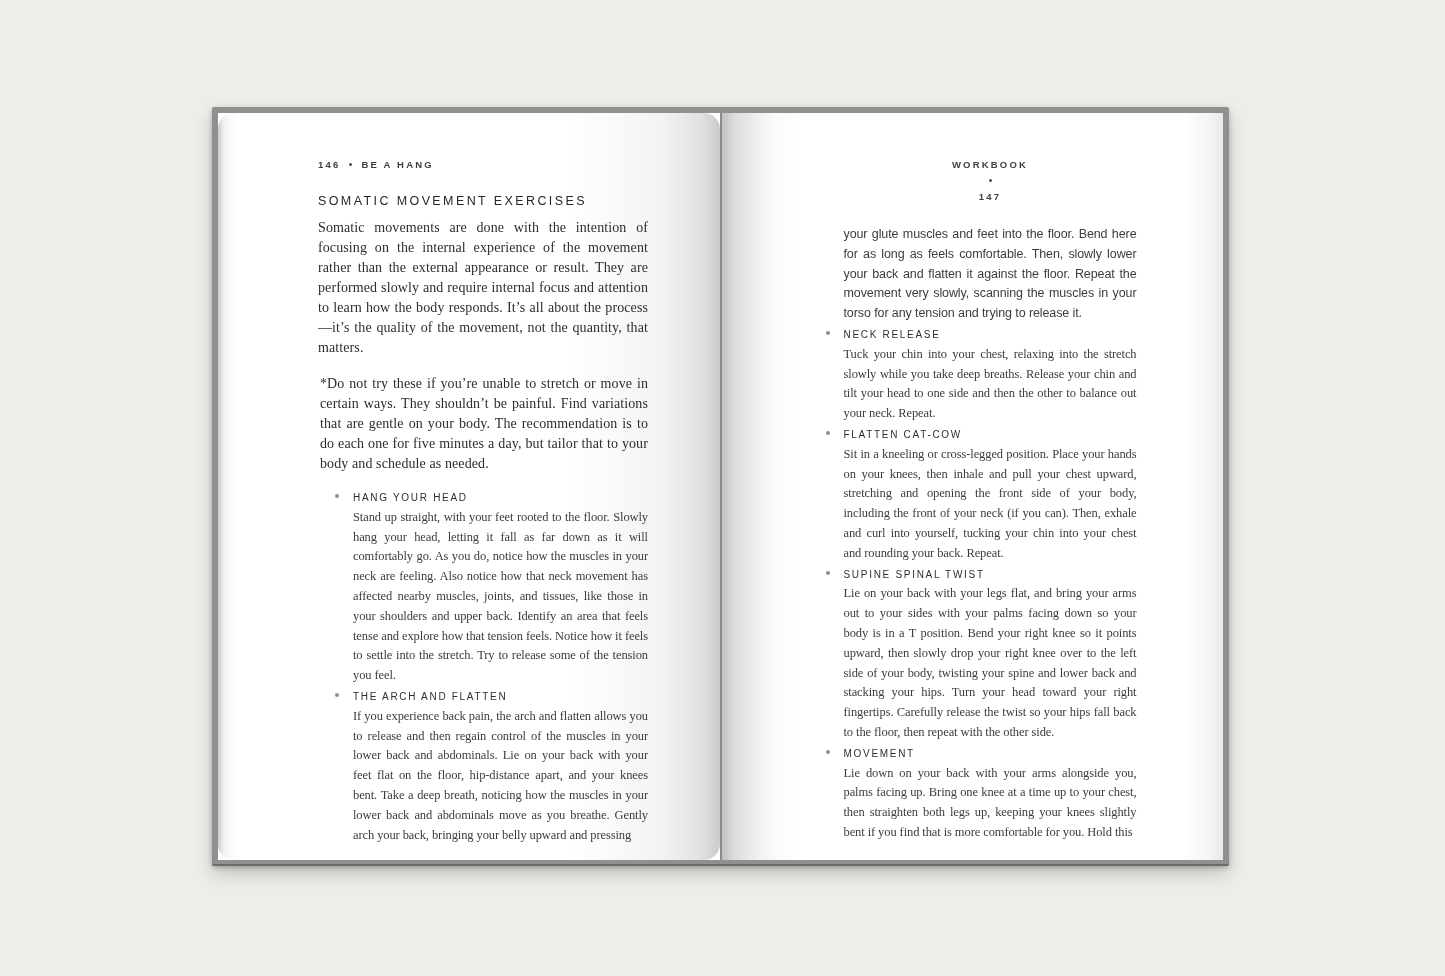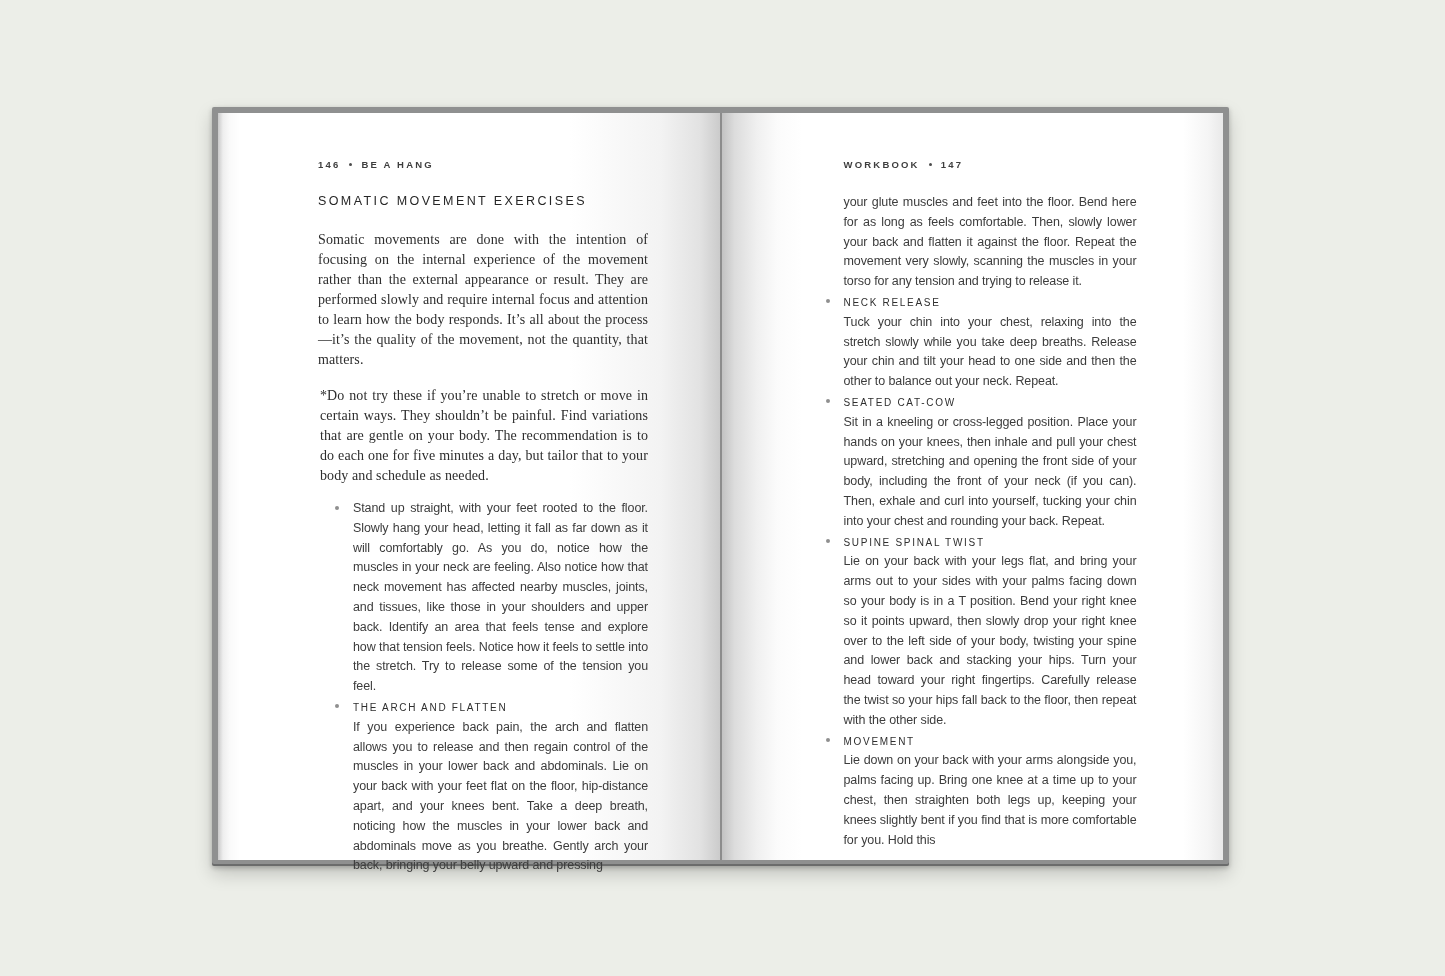--- a/index.html
+++ b/index.html
@@ -26,20 +26,21 @@
   }
   .page {
     position:relative;
     flex:1 1 0;
     height:100%;
   }
   .page-left {
     background:linear-gradient(to right,
       #c9c9c9 0px, #eeeeee 5px, #fafafa 12px, #ffffff 22px,
       #ffffff 70%, #f3f3f3 88%, #e2e2e2 96%, #cbcbcb 100%);
+    border-radius:16px;
   }
   .gutter {
     flex:0 0 2px;
     background:#8c8c8c;
   }
   .page-right {
     background:linear-gradient(to right,
       #c2c2c2 0%, #dcdcdc 2.5%, #f0f0f0 7%, #fbfbfb 11%, #ffffff 16%,
       #ffffff 92%, #f5f5f5 97%, #e9e9e9 100%);
   }
@@ -55,42 +56,42 @@
   }
   .running-head {
     display:flex;
     align-items:center;
     gap:9px;
     font-size:9.5px;
     font-weight:bold;
     letter-spacing:2.2px;
     color:#3e3e3e;
   }
-  .running-head.right { justify-content:flex-start; }
+  .running-head.right { justify-content:space-between;flex-direction:column; }
   .dot {
     width:3px; height:3px;
     border-radius:50%;
     background:#4c4c4c;
     flex:0 0 auto;
   }
   .section-heading {
     margin-top:24px;
     font-size:12.5px;
     font-weight:normal;
     letter-spacing:2.4px;
     color:#262626;
   }
   .serif-para {
     font-family:"Liberation Serif", serif;
     font-size:14px;
     line-height:20px;
     letter-spacing:0.1px;
     text-align:justify;
     color:#2d2d2d;
-    margin-top:22px;
+    margin-top:10px;
     hyphens:auto;
   }
   .serif-para.second { margin-top:16px; padding-left:2px; }
   .bullet-list-left { margin-top:13px; margin-left:35px; }
   .para-cont {
     margin-top:23px;
     font-size:12.5px;
     line-height:19.8px;
     text-align:justify;
     color:#3c3c3c;
@@ -113,20 +114,21 @@
     line-height:19.8px;
     padding-top:1px;
   }
   .bullet-body {
     font-size:12.5px;
     line-height:19.8px;
     text-align:justify;
     color:#3c3c3c;
     letter-spacing:-0.1px;
     hyphens:auto;
+    font-family:Liberation Serif, serif;
   }
 </style>
 </head>
 <body>
 
 <div class="book">
   <div class="pages">
 
     <div class="page page-left">
       <div class="content-left">
@@ -140,20 +142,21 @@
         <div class="section-heading">SOMATIC MOVEMENT EXERCISES</div>
 
         <p class="serif-para">Somatic movements are done with the intention of focusing on the internal experience of the movement rather than the external appearance or result. They are performed slowly and require internal focus and attention to learn how the body responds. It’s all about the process—it’s the quality of the movement, not the quantity, that matters.</p>
 
         <p class="serif-para second">*Do not try these if you’re unable to stretch or move in certain ways. They shouldn’t be painful. Find variations that are gentle on your body. The recommendation is to do each one for five minutes a day, but tailor that to your body and schedule as needed.</p>
 
         <div class="bullet-list-left">
 
           <div class="bullet">
             <span class="bullet-marker"></span>
+            <div class="bullet-title">HANG YOUR HEAD</div>
             <div class="bullet-body">Stand up straight, with your feet rooted to the floor. Slowly hang your head, letting it fall as far down as it will comfortably go. As you do, notice how the muscles in your neck are feeling. Also notice how that neck movement has affected nearby muscles, joints, and tissues, like those in your shoulders and upper back. Identify an area that feels tense and explore how that tension feels. Notice how it feels to settle into the stretch. Try to release some of the tension you feel.</div>
           </div>
 
           <div class="bullet">
             <span class="bullet-marker"></span>
             <div class="bullet-title">THE ARCH AND FLATTEN</div>
             <div class="bullet-body">If you experience back pain, the arch and flatten allows you to release and then regain control of the muscles in your lower back and abdominals. Lie on your back with your feet flat on the floor, hip-distance apart, and your knees bent. Take a deep breath, noticing how the muscles in your lower back and abdominals move as you breathe. Gently arch your back, bringing your belly upward and pressing</div>
           </div>
 
         </div>
@@ -176,21 +179,21 @@
         <div>
 
           <div class="bullet">
             <span class="bullet-marker"></span>
             <div class="bullet-title">NECK RELEASE</div>
             <div class="bullet-body">Tuck your chin into your chest, relaxing into the stretch slowly while you take deep breaths. Release your chin and tilt your head to one side and then the other to balance out your neck. Repeat.</div>
           </div>
 
           <div class="bullet">
             <span class="bullet-marker"></span>
-            <div class="bullet-title">SEATED CAT-COW</div>
+            <div class="bullet-title">FLATTEN CAT-COW</div>
             <div class="bullet-body">Sit in a kneeling or cross-legged position. Place your hands on your knees, then inhale and pull your chest upward, stretching and opening the front side of your body, including the front of your neck (if you can). Then, exhale and curl into yourself, tucking your chin into your chest and rounding your back. Repeat.</div>
           </div>
 
           <div class="bullet">
             <span class="bullet-marker"></span>
             <div class="bullet-title">SUPINE SPINAL TWIST</div>
             <div class="bullet-body">Lie on your back with your legs flat, and bring your arms out to your sides with your palms facing down so your body is in a T position. Bend your right knee so it points upward, then slowly drop your right knee over to the left side of your body, twisting your spine and lower back and stacking your hips. Turn your head toward your right fingertips. Carefully release the twist so your hips fall back to the floor, then repeat with the other side.</div>
           </div>
 
           <div class="bullet">

